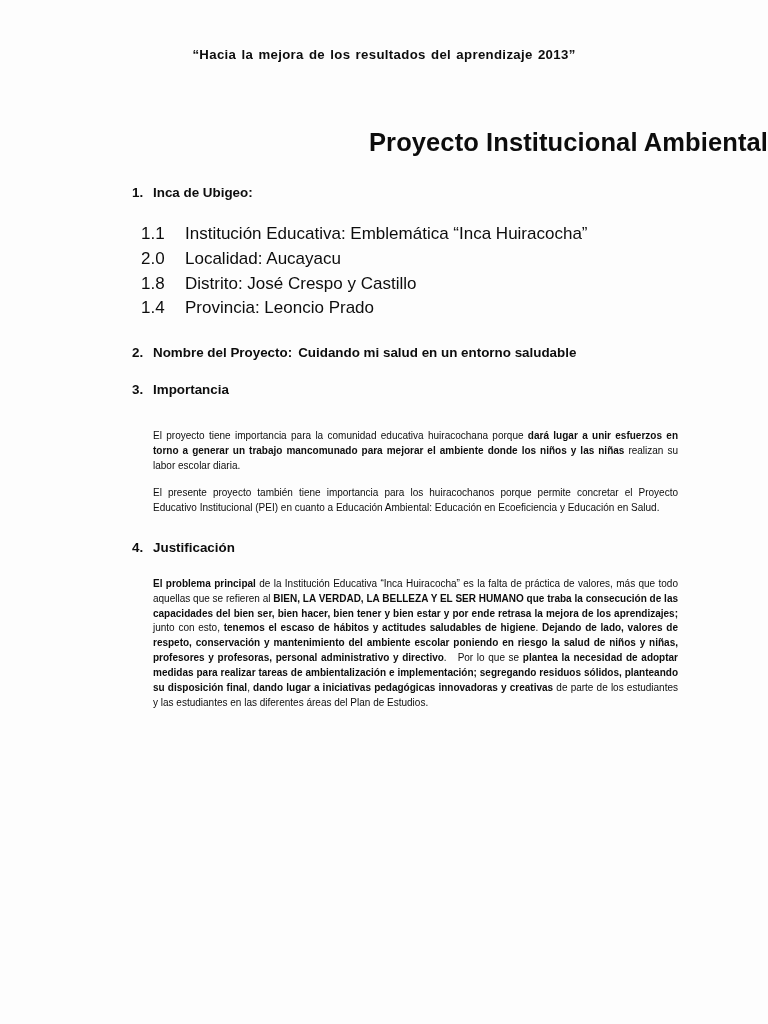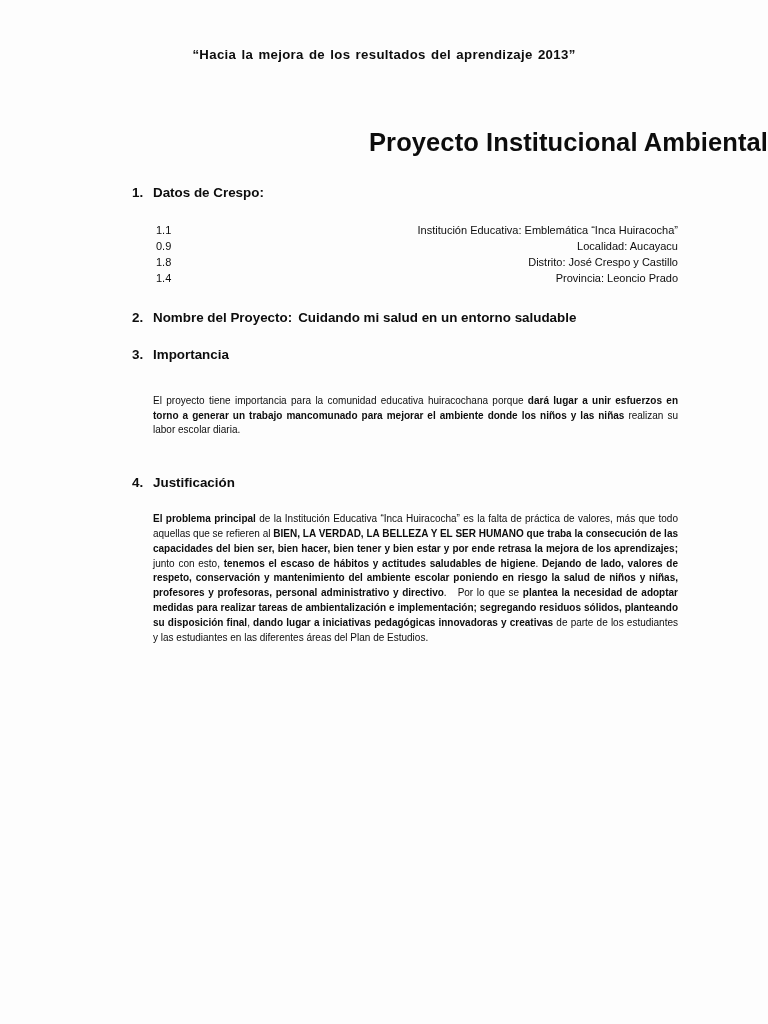--- a/index.html
+++ b/index.html
@@ -79,26 +79,25 @@
   }
 
   
   .sublist {
     margin: 20px 0 0 0;
     padding: 0;
     list-style: none;
   }
   .sublist li {
     position: relative;
-    font-size: 11px;
+    font-size: 17px;
     line-height: 1.465;
     padding-left: 44px;
-    margin-left: 24px;
+    margin-left: 9px;
     white-space: nowrap;
-    text-align: right;
   }
   .sublist li .subnum {
     position: absolute;
     left: 0;
     top: 0;
   }
 
   
   .para {
     margin: 0;
@@ -123,30 +122,30 @@
 <div class="page">
 
   <div class="doc-header">“Hacia la mejora de los resultados del aprendizaje 2013”</div>
 
   <h1 class="doc-title">Proyecto Institucional Ambiental</h1>
 
   <div class="content">
 
     <div class="section-heading">
       <span class="num">1.</span>
-      <span>Datos de Crespo:</span>
+      <span>Inca de Ubigeo:</span>
     </div>
 
     <ul class="sublist">
       <li>
         <span class="subnum">1.1</span>
         <span>Institución Educativa: Emblemática “Inca Huiracocha”</span>
       </li>
       <li>
-        <span class="subnum">0.9</span>
+        <span class="subnum">2.0</span>
         <span>Localidad: Aucayacu</span>
       </li>
       <li>
         <span class="subnum">1.8</span>
         <span>Distrito: José Crespo y Castillo</span>
       </li>
       <li>
         <span class="subnum">1.4</span>
         <span>Provincia: Leoncio Prado</span>
       </li>
@@ -165,20 +164,21 @@
       <span class="num">3.</span>
       <span>Importancia</span>
     </div>
 
     <div class="gap-xl"></div>
 
     <p class="para"><span>El proyecto tiene importancia para la comunidad educativa huiracochana porque </span><b>dará lugar a unir esfuerzos en torno a generar un trabajo mancomunado para mejorar el ambiente donde los niños y las niñas</b><span> realizan su labor escolar diaria.</span></p>
 
     <div class="gap-sm"></div>
 
+    <p class="para"><span>El presente proyecto también tiene importancia para los huiracochanos porque permite concretar el Proyecto Educativo Institucional (PEI) en cuanto a Educación Ambiental: Educación en Ecoeficiencia y Educación en Salud.</span></p>
 
     <div class="gap-lg"></div>
 
     <div class="section-heading">
       <span class="num">4.</span>
       <span>Justificación</span>
     </div>
 
     <div class="gap-md"></div>
 

